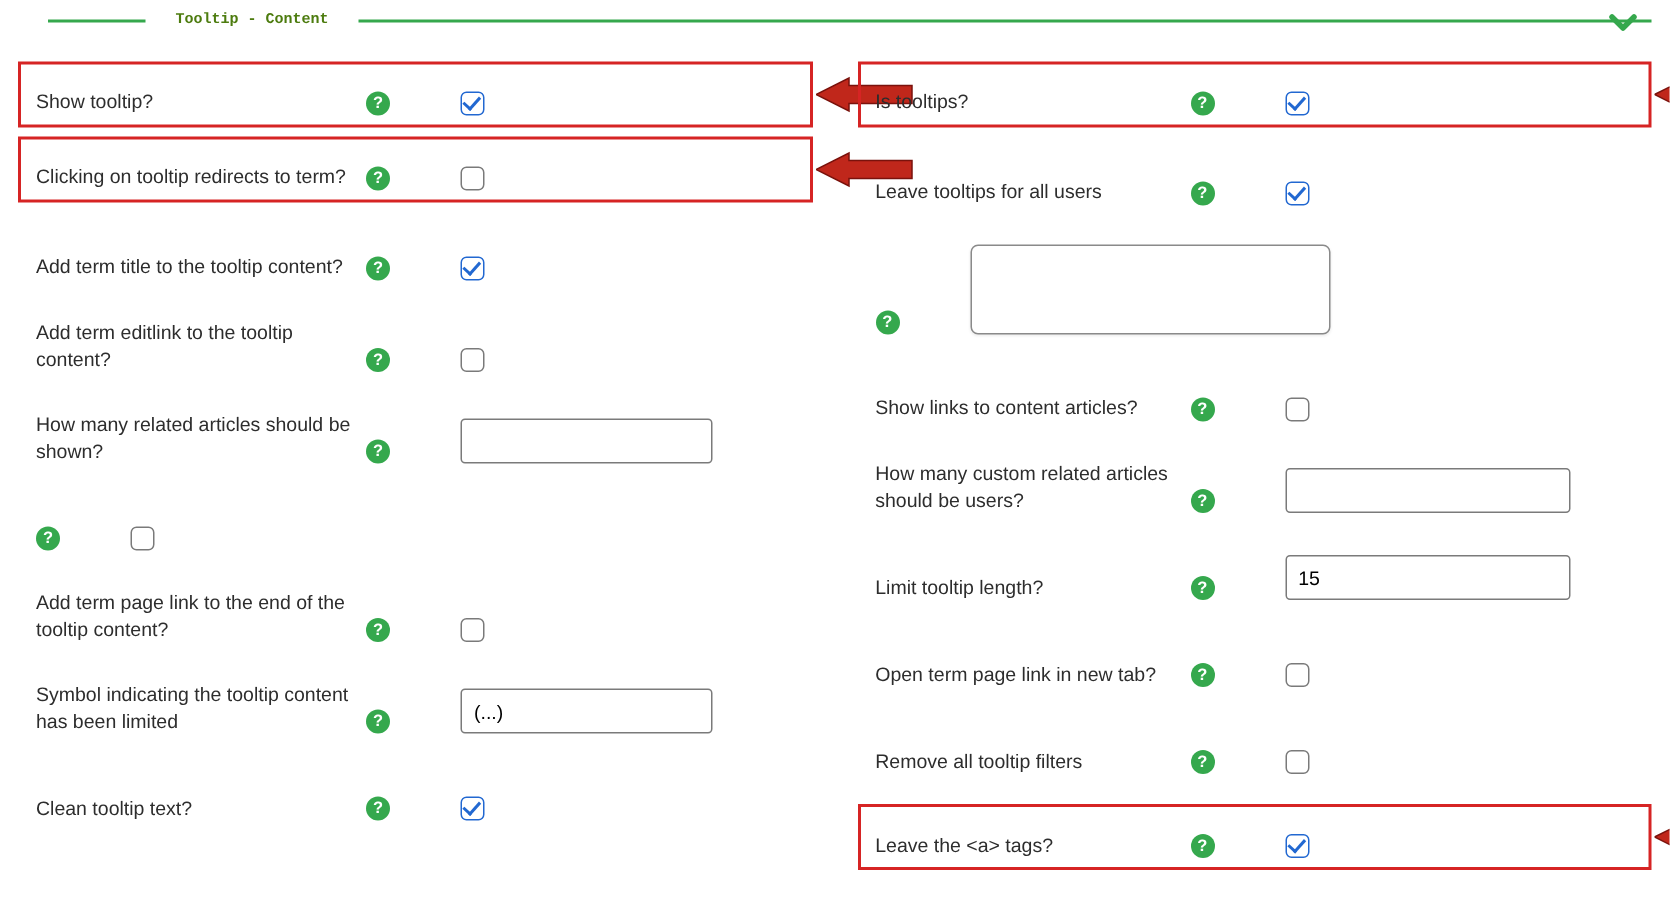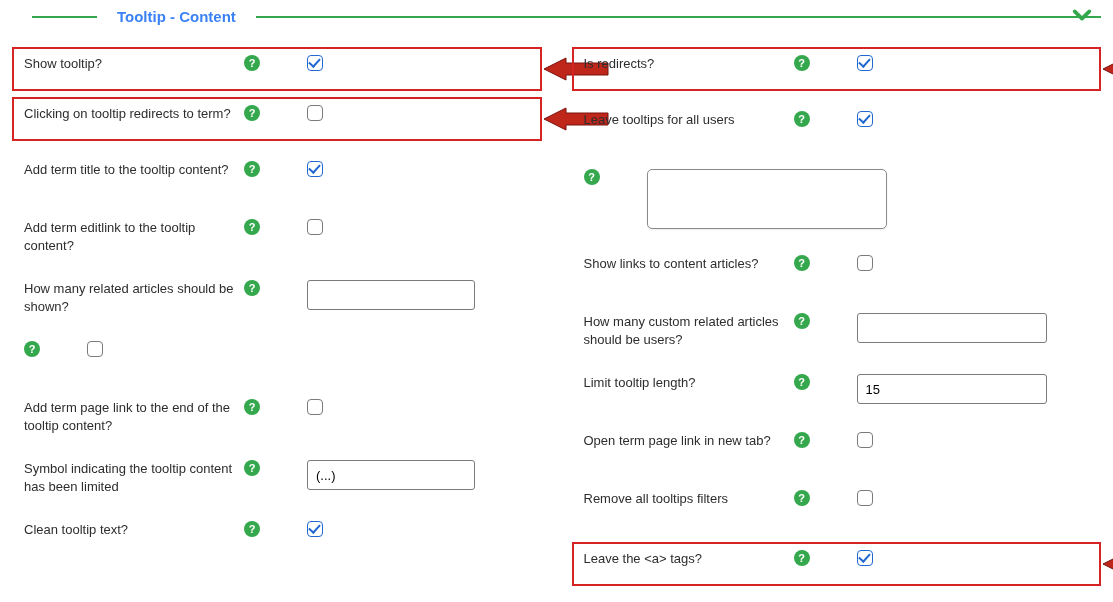--- a/index.html
+++ b/index.html
@@ -19,24 +19,25 @@
     position: relative;
   }
   .hr-left {
     width: 65px;
     height: 2px;
     background: #35a84d;
     margin-left: 20px;
   }
   .section-title {
     font-weight: 700;
-    font-size: 15px;
-    color: #3b82f6;
+    font-size: 10px;
+    color: #4d7c0f;
     padding: 0 8px;
     white-space: nowrap;
+    font-family: Liberation Mono, monospace;
   }
   .hr-right {
     flex: 1;
     height: 2px;
     background: #35a84d;
   }
   .collapse-toggle {
     width: 26px;
     height: 26px;
     display: flex;
@@ -53,21 +54,21 @@
   .cols {
     display: flex;
     gap: 30px;
   }
   .col {
     flex: 1;
     min-width: 0;
   }
   .row {
     display: flex;
-    align-items: flex-start;
+    align-items: flex-end;
     min-height: 44px;
     padding: 6px 10px 6px 12px;
     margin-bottom: 14px;
     position: relative;
   }
   .col-left .row:first-child { margin-bottom: 6px; }
   .row.highlight {
     border: 2px solid #d62424;
     padding: 6px 8px 6px 10px;
   }
@@ -266,21 +267,21 @@
       <div class="ctl">
           <span class="cb checked"></span>
         </div>
     </div>
 
   </div>
 
   <div class="col col-right">
 
     <div class="row highlight">
-      <div class="lbl">Is redirects?</div>
+      <div class="lbl">Is tooltips?</div>
       <div class="help-ctl">
           <span class="help-dot">?</span>
         </div>
       <div class="ctl">
           <span class="cb checked"></span>
         </div>
       <span class="arrow">
         <svg width="70" height="30" viewBox="0 0 70 30">
             <polygon points="0,15 22,4 22,9 64,9 64,21 22,21 22,26" fill="#c0271b" stroke="#7a120c" stroke-width="1"></polygon>
           </svg>
@@ -340,21 +341,21 @@
       <div class="lbl">Open term page link in new tab?</div>
       <div class="help-ctl">
           <span class="help-dot">?</span>
         </div>
       <div class="ctl">
           <span class="cb"></span>
         </div>
     </div>
 
     <div class="row">
-      <div class="lbl">Remove all tooltips filters</div>
+      <div class="lbl">Remove all tooltip filters</div>
       <div class="help-ctl">
           <span class="help-dot">?</span>
         </div>
       <div class="ctl">
           <span class="cb"></span>
         </div>
     </div>
 
     <div class="row highlight">
       <div class="lbl">Leave the &lt;a&gt; tags?</div>

